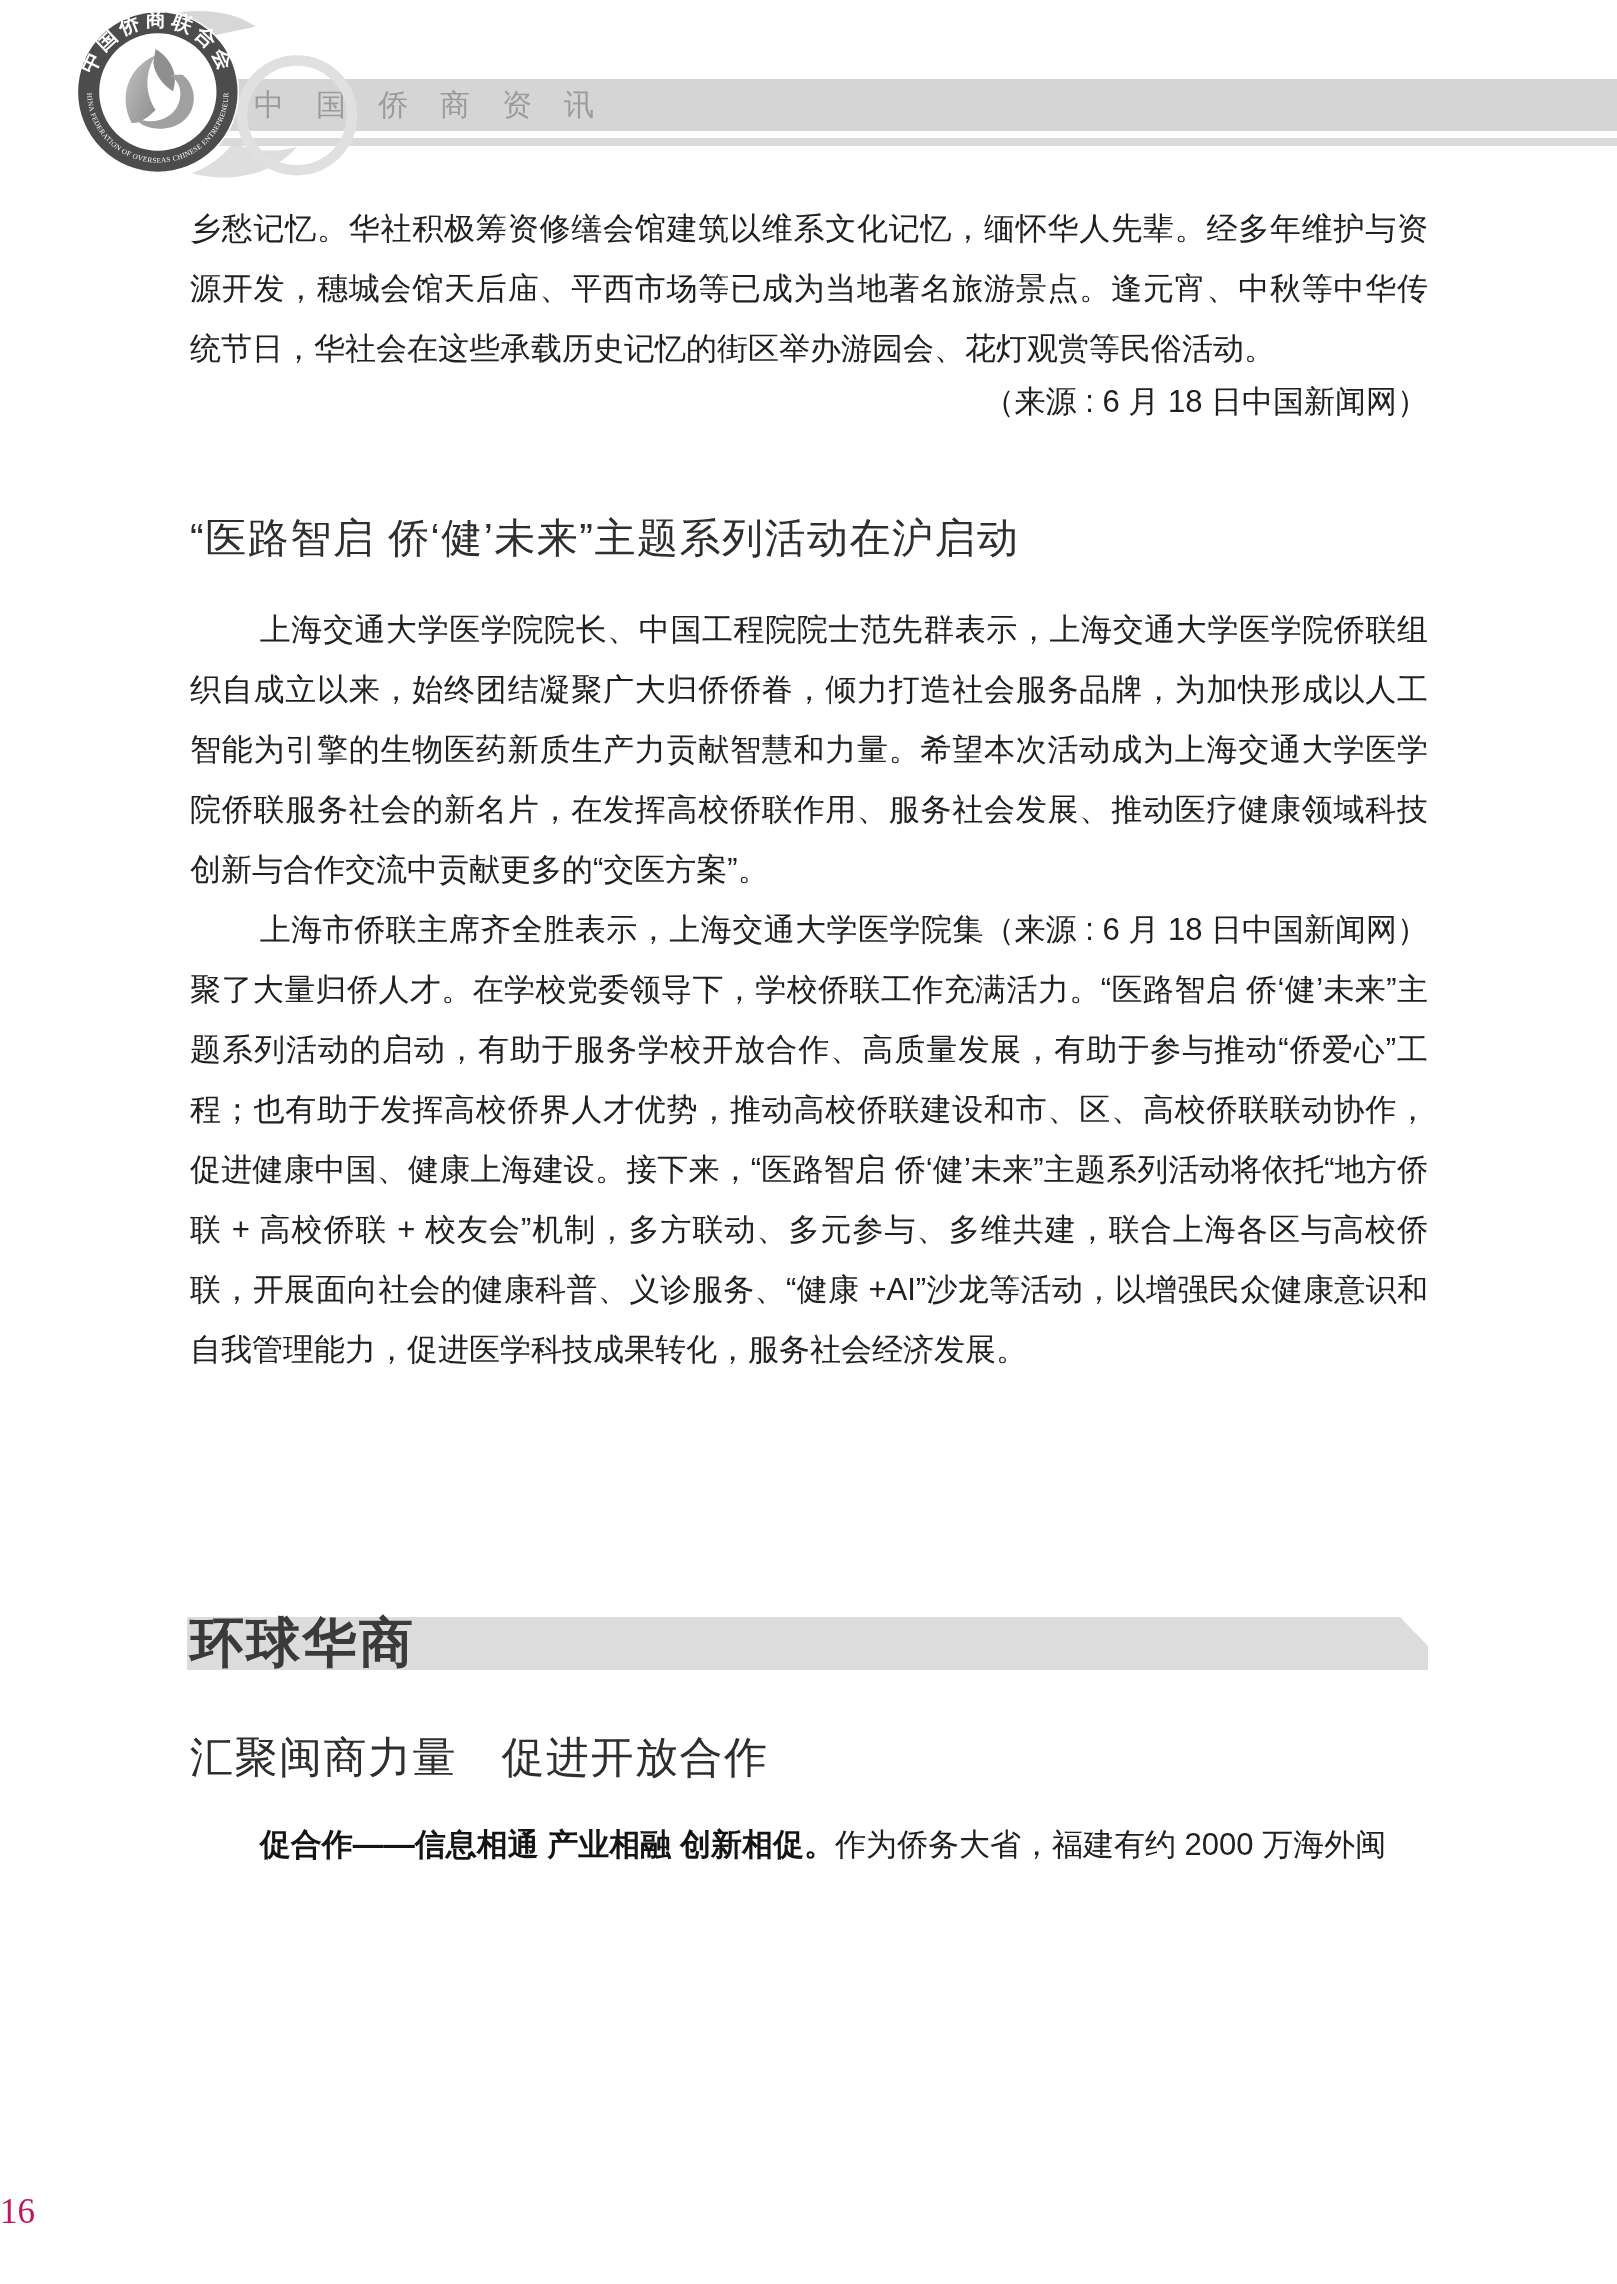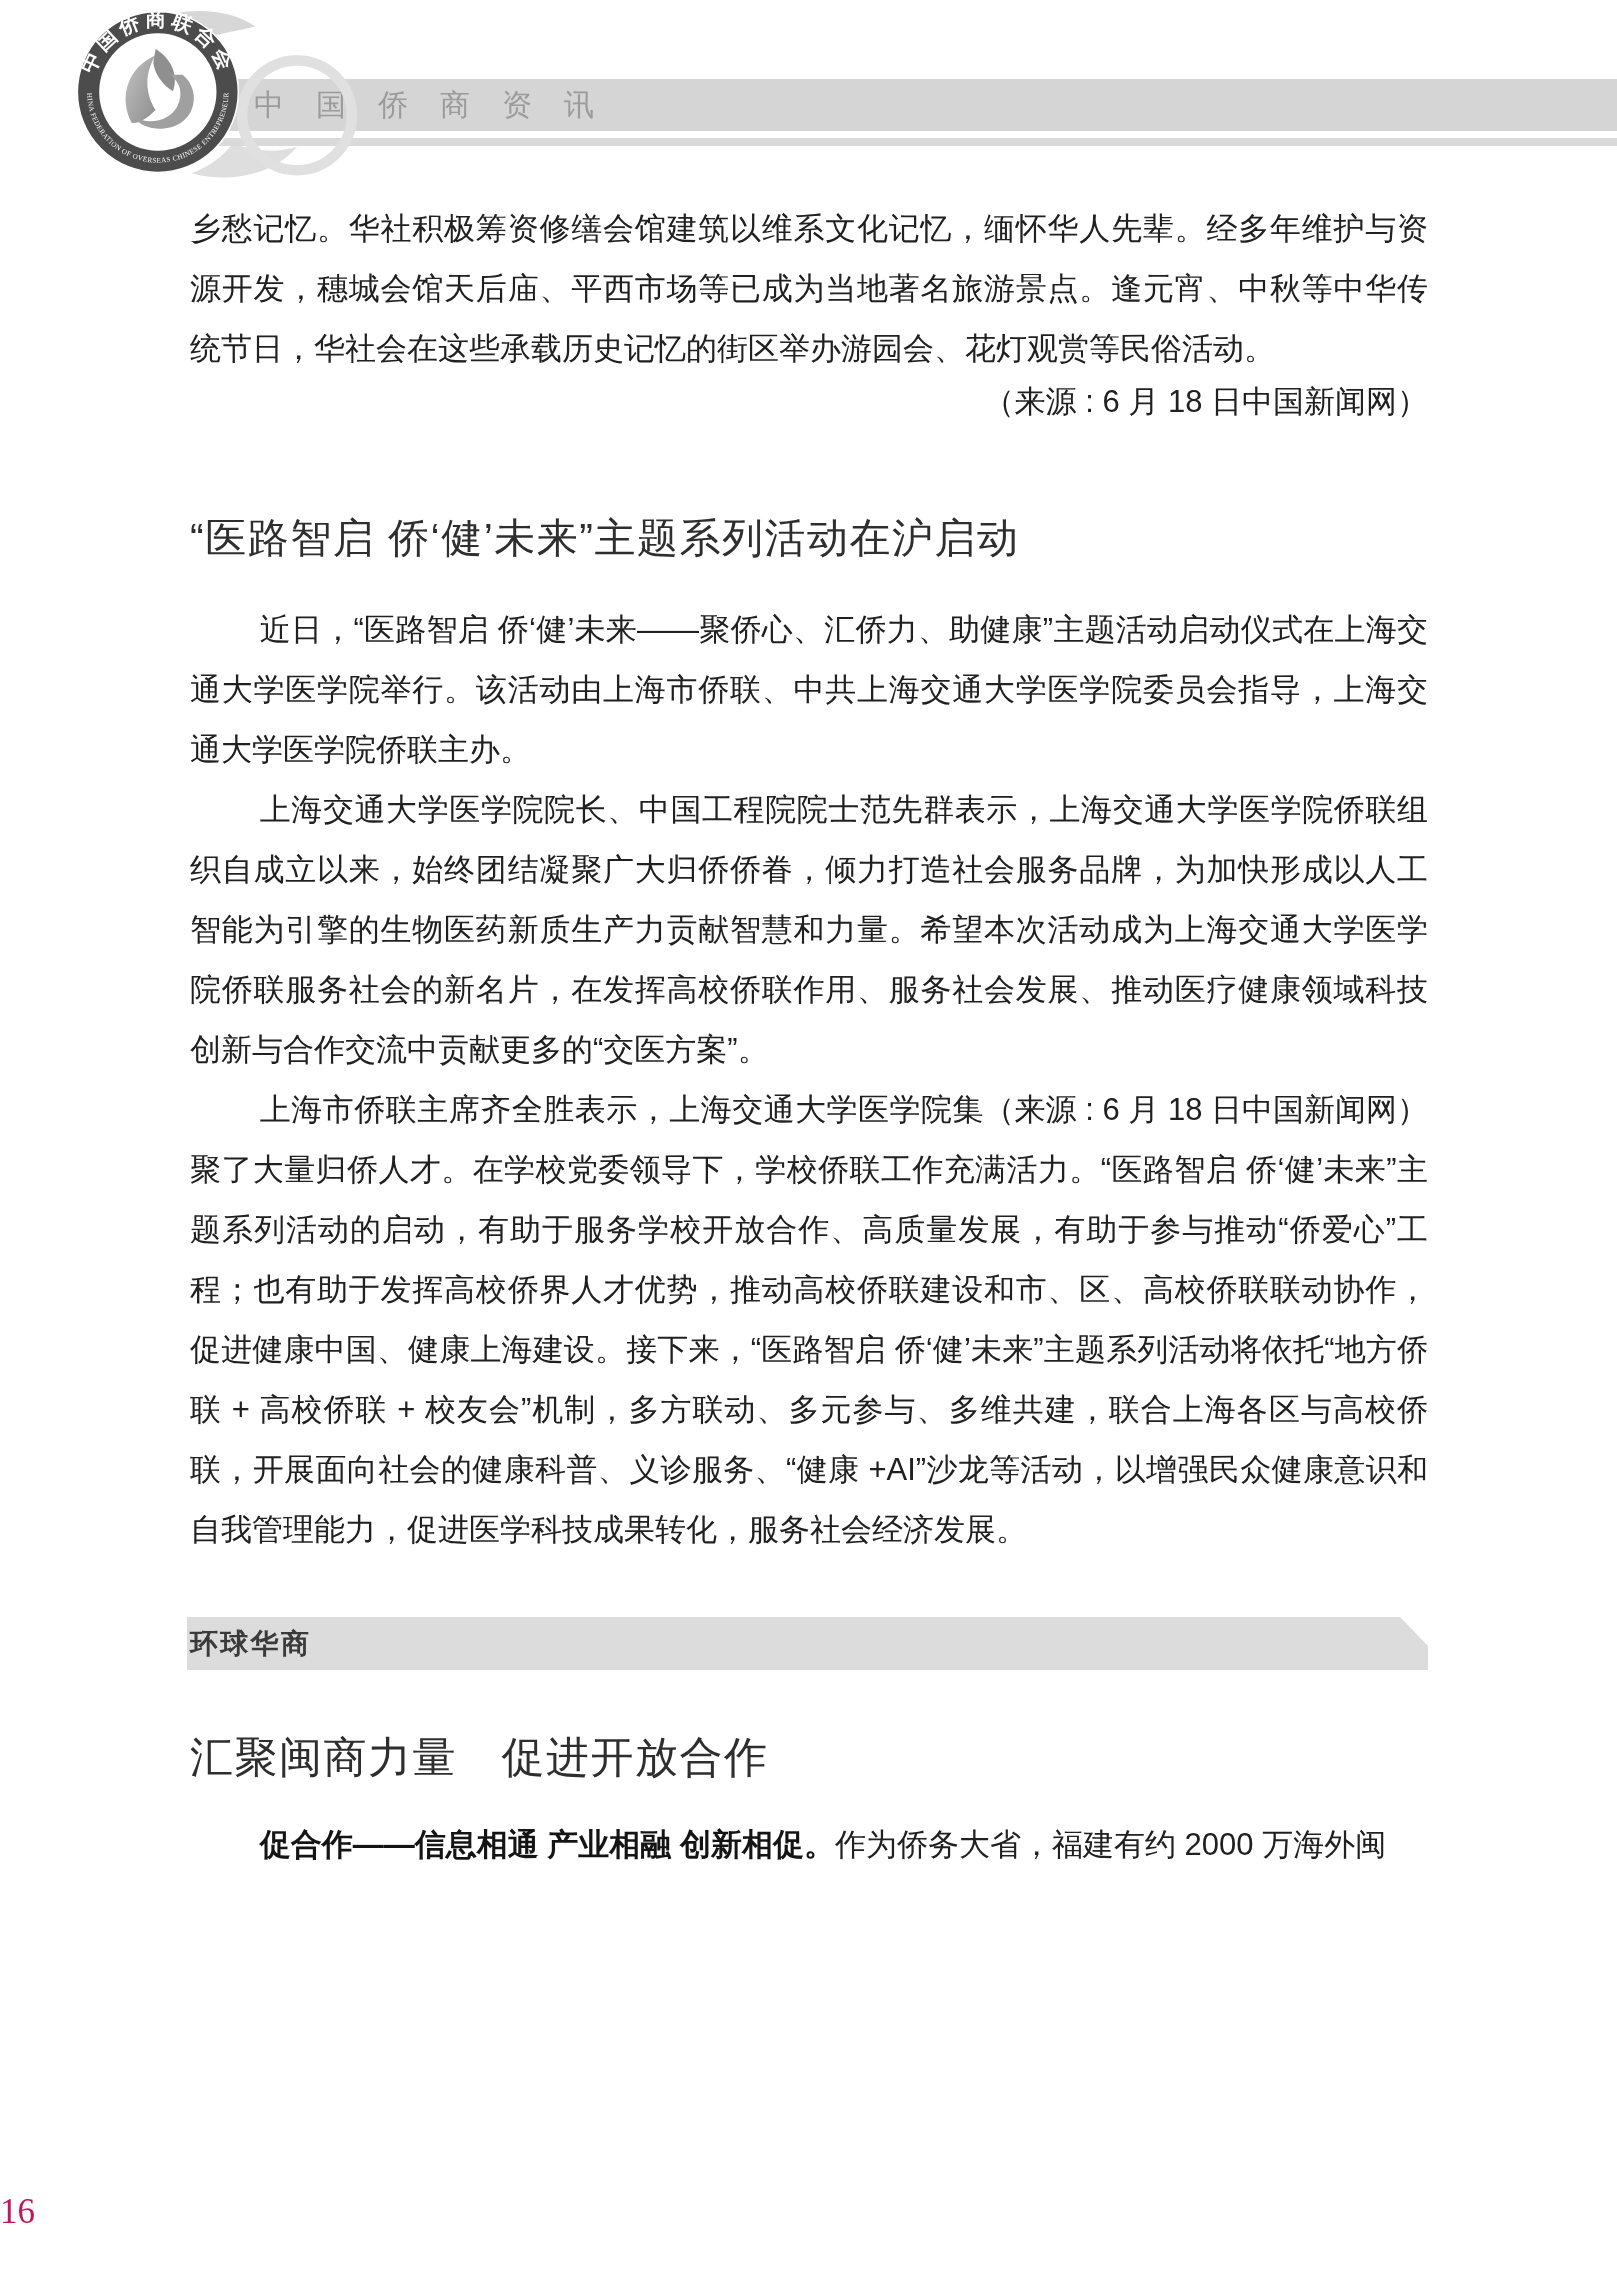--- a/index.html
+++ b/index.html
@@ -46,21 +46,21 @@
 
   
   .section-bar {
     position:absolute; left:187px; top:1617px; width:1241px; height:53px;
     background:#dcdcdc;
     clip-path:polygon(0 0, 1213px 0, 1241px 29px, 1241px 53px, 0 53px);
   }
   .section-label {
     position:absolute; left:190px; top:1617px; height:53px; line-height:53px;
     font-family:"Liberation Serif","DejaVu Serif",serif;
-    font-size:28px; font-weight:bold; letter-spacing:2.3px; color:#3a3a3a;
+    font-size:54px; font-weight:bold; letter-spacing:2.3px; color:#3a3a3a;
   }
 
   .lead-bold { font-weight:bold; color:#141414;margin-top:16px; }
 
   .page-number {
     position:absolute; left:0; top:2189px; width:100%; 
     font-family:"Liberation Serif","DejaVu Serif",serif;
     font-size:35px; line-height:45px; color:#be185d;
   }
 </style>
@@ -106,21 +106,20 @@
   </svg>
 
   <div class="body-block" style="top:199px;">
     <p class="noindent">乡愁记忆。华社积极筹资修缮会馆建筑以维系文化记忆，缅怀华人先辈。经多年维护与资源开发，穗城会馆天后庙、平西市场等已成为当地著名旅游景点。逢元宵、中秋等中华传统节日，华社会在这些承载历史记忆的街区举办游园会、花灯观赏等民俗活动。</p>
   </div>
   <div class="source-line" style="top:372px;">（来源 : 6 月 18 日中国新闻网）</div>
 
   <div class="article-title" style="top:508px;">“医路智启 侨‘健’未来”主题系列活动在沪启动</div>
 
   <div class="body-block" style="top:600px;">
-    <p>近日，“医路智启 侨‘健’未来——聚侨心、汇侨力、助健康”主题活动启动仪式在上海交通大学医学院举行。该活动由上海市侨联、中共上海交通大学医学院委员会指导，上海交通大学医学院侨联主办。</p>
     <p>上海交通大学医学院院长、中国工程院院士范先群表示，上海交通大学医学院侨联组织自成立以来，始终团结凝聚广大归侨侨眷，倾力打造社会服务品牌，为加快形成以人工智能为引擎的生物医药新质生产力贡献智慧和力量。希望本次活动成为上海交通大学医学院侨联服务社会的新名片，在发挥高校侨联作用、服务社会发展、推动医疗健康领域科技创新与合作交流中贡献更多的“交医方案”。</p>
     <p><span class="source-inline">（来源 : 6 月 18 日中国新闻网）</span><span>上海市侨联主席齐全胜表示，上海交通大学医学院集聚了大量归侨人才。在学校党委领导下，学校侨联工作充满活力。“医路智启 侨‘健’未来”主题系列活动的启动，有助于服务学校开放合作、高质量发展，有助于参与推动“侨爱心”工程；也有助于发挥高校侨界人才优势，推动高校侨联建设和市、区、高校侨联联动协作，促进健康中国、健康上海建设。接下来，“医路智启 侨‘健’未来”主题系列活动将依托“地方侨联 + 高校侨联 + 校友会”机制，多方联动、多元参与、多维共建，联合上海各区与高校侨联，开展面向社会的健康科普、义诊服务、“健康 +AI”沙龙等活动，以增强民众健康意识和自我管理能力，促进医学科技成果转化，服务社会经济发展。</span></p>
   </div>
 
   <div class="section-bar"></div>
   <div class="section-label">环球华商</div>
 
   <div class="article-title" style="top:1727px; font-size:43px;">汇聚闽商力量　促进开放合作</div>
 
   <div class="body-block" style="top:1815px;">

